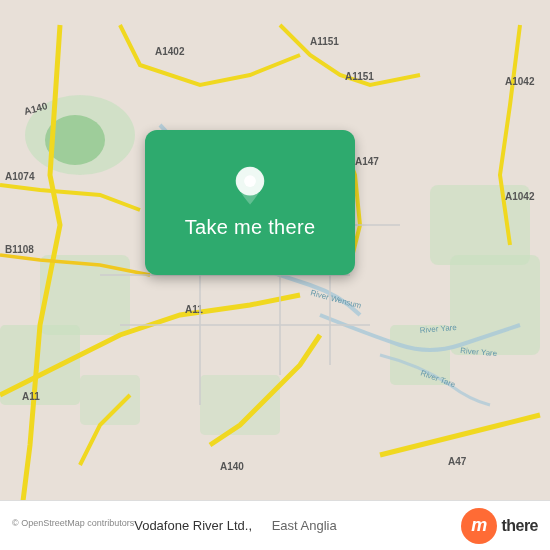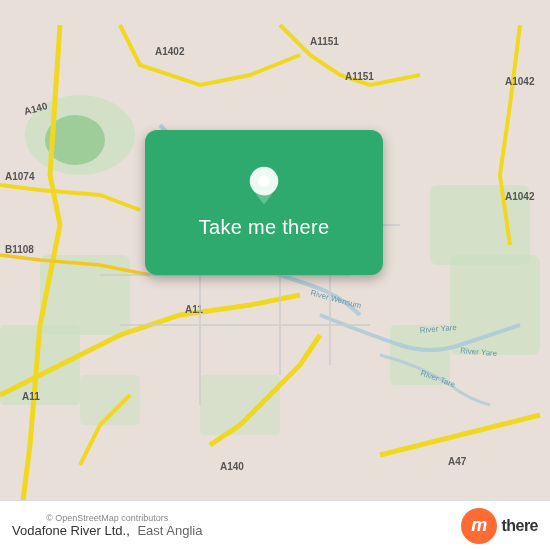--- a/index.html
+++ b/index.html
@@ -25,21 +25,21 @@
       position: absolute;
       top: 0; left: 0;
       width: 100%; height: 100%;
     }
 
     
     #card-overlay {
       position: absolute;
       top: 130px;
       left: 145px;
-      width: 238px;
+      width: 210px;
       height: 145px;
       background-color: #2eaa6e;
       border-radius: 12px;
       display: flex;
       flex-direction: column;
       align-items: center;
       justify-content: center;
       gap: 8px;
       box-shadow: 0 4px 12px rgba(0,0,0,0.3);
       z-index: 10;
@@ -71,22 +71,21 @@
       display: flex;
       align-items: center;
       justify-content: space-between;
       padding: 0 12px;
       z-index: 20;
       border-top: 1px solid #ddd;
     }
 
     #bottom-left {
       display: flex;
-      flex-direction: column;
-      align-items: center;
+      flex-direction: row;
     }
 
     #copyright-text {
       font-size: 9px;
       color: #888;
     }
 
     #location-name {
       font-size: 13px;
       color: #333;
@@ -205,21 +204,21 @@
     </svg>
 
     <button id="take-me-there-btn">Take me there</button>
   </div>
 
   <div id="bottom-bar">
     <div id="bottom-left">
       <span id="copyright-text">© OpenStreetMap contributors</span>
       <span id="location-name">
         <span>Vodafone River Ltd.,</span>
-        <span style="color:#666; margin-left:4px;">East Anglia</span>
+        <span style="color:#666; margin-left:16px;">East Anglia</span>
       </span>
     </div>
 
     <div id="moovit-logo">
       <div id="moovit-circle">m</div>
       <span id="moovit-text">there</span>
     </div>
   </div>
 
 </div>

